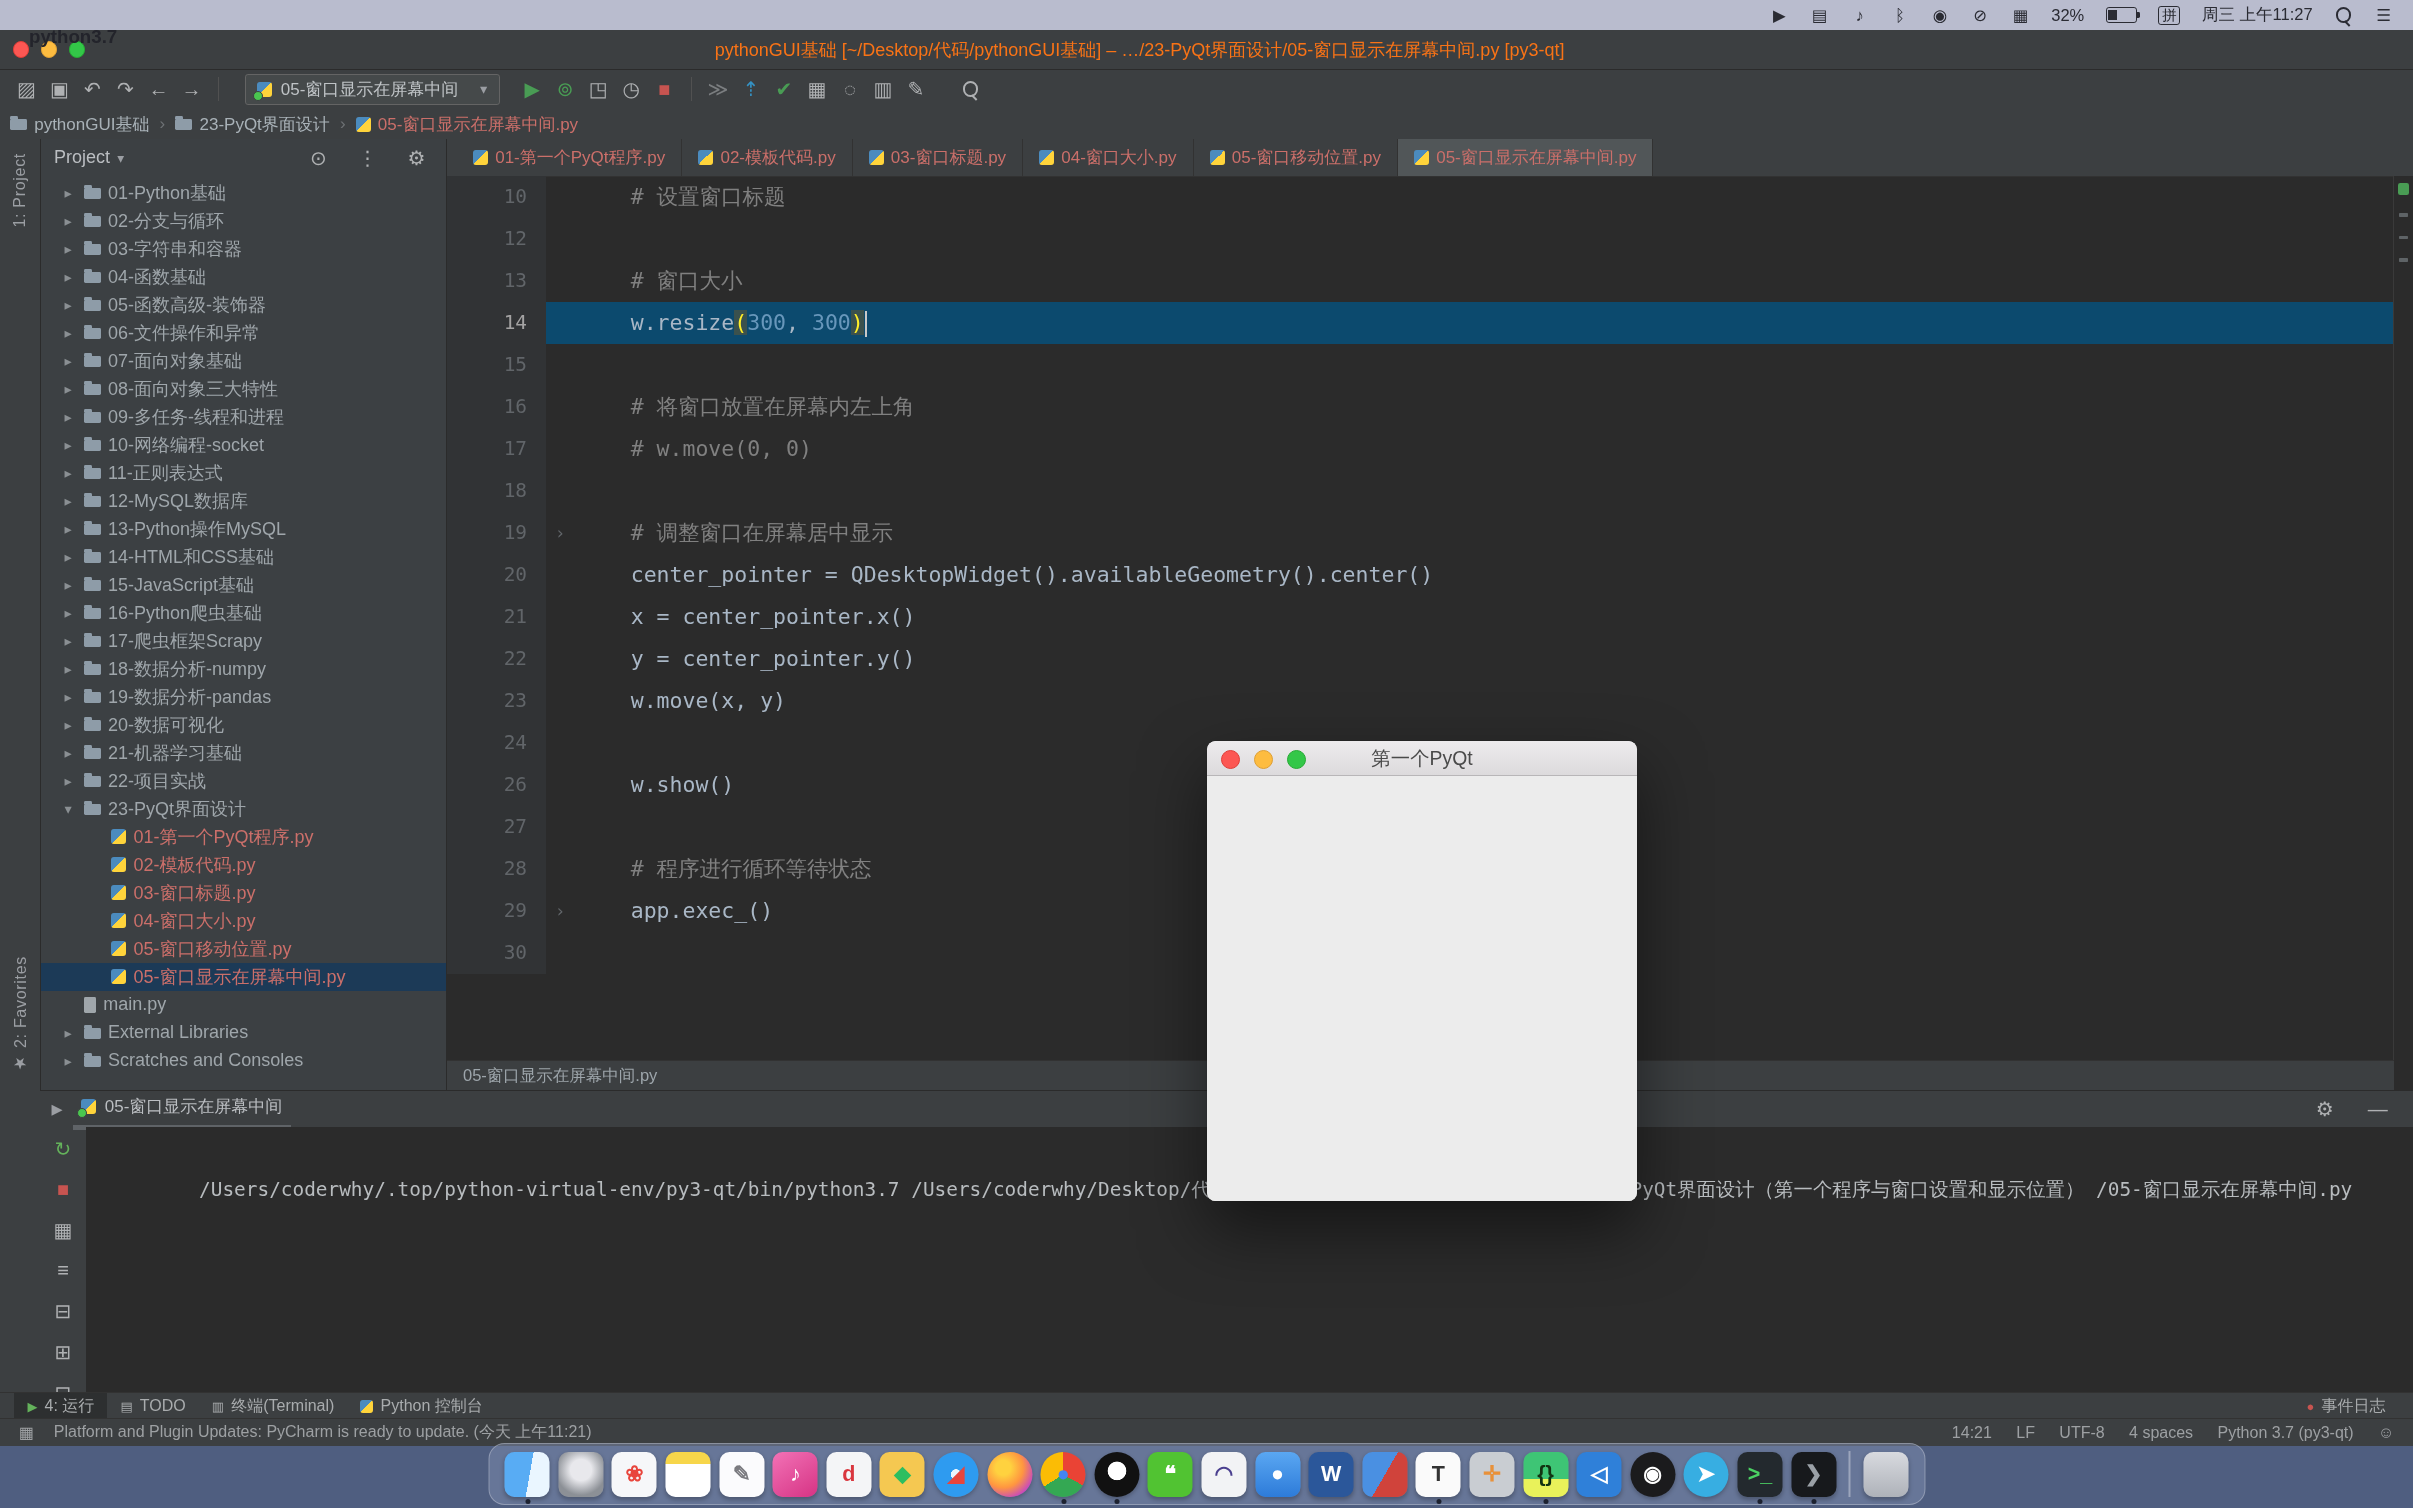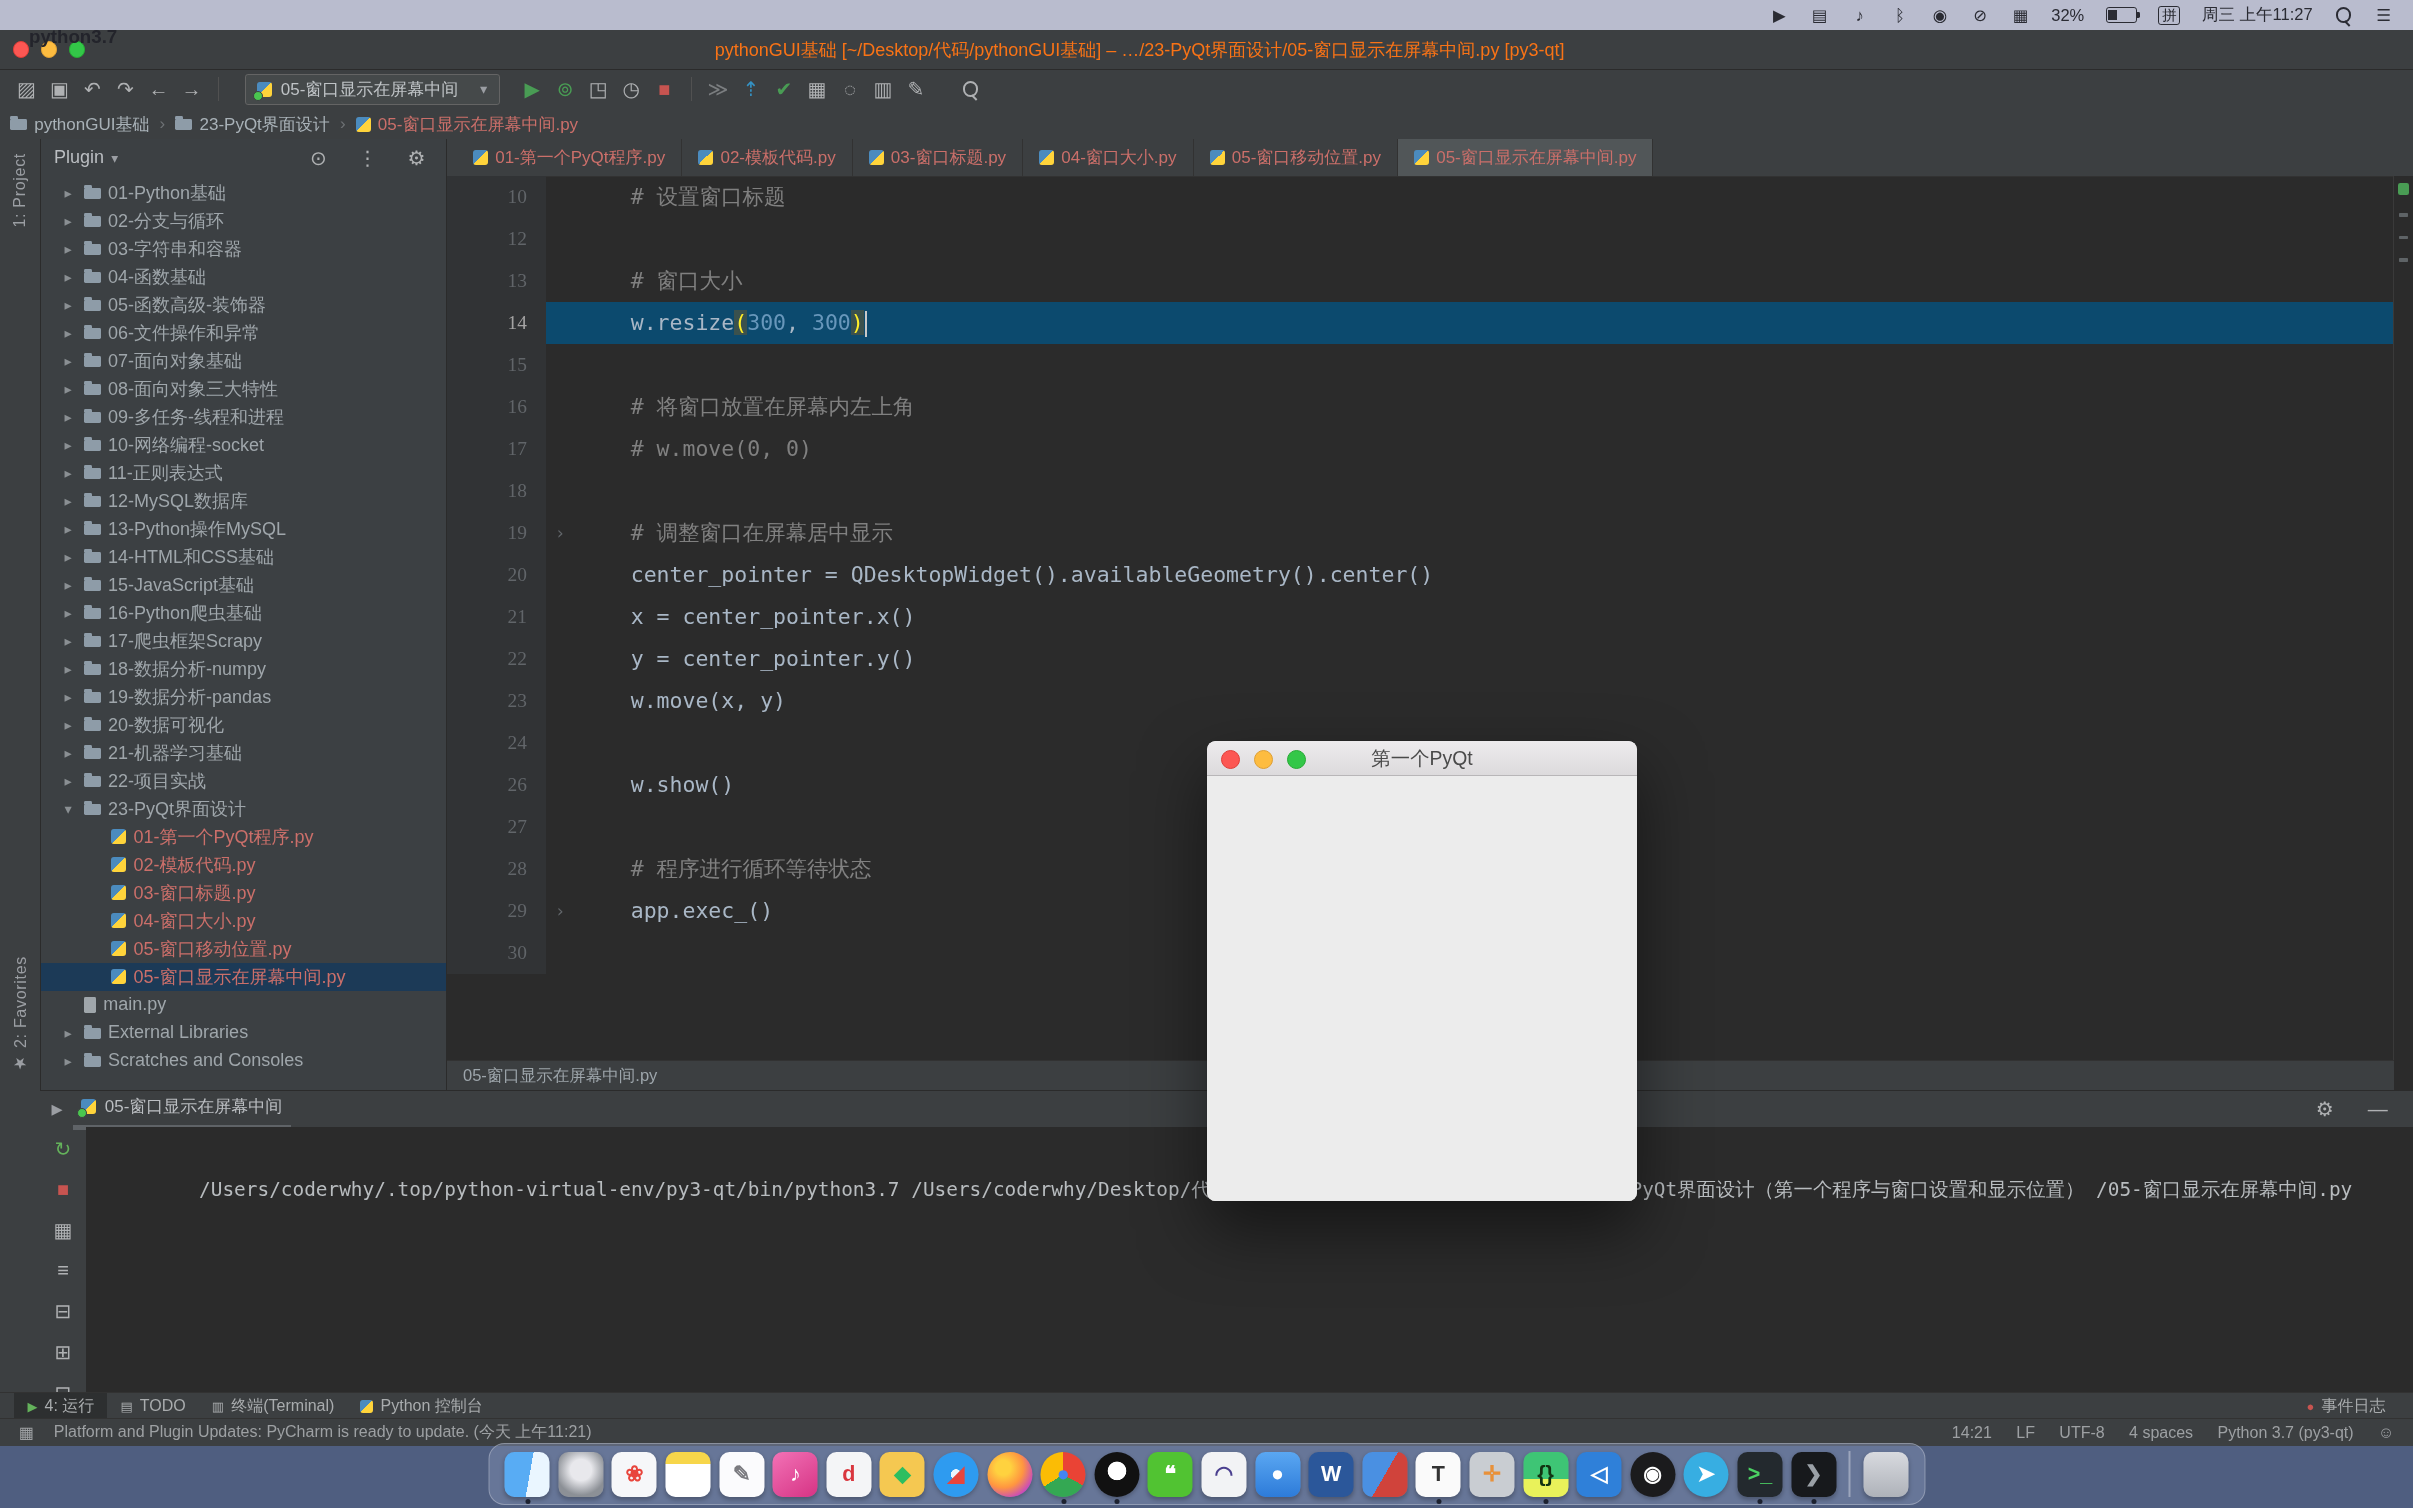--- a/index.html
+++ b/index.html
@@ -65,21 +65,21 @@
   .py-ic.running::after{content:"";position:absolute;left:-4.3px;bottom:-4.3px;width:8px;height:8px;border-radius:50%;background:#4AC54F;border:1.4px solid #3C3F41;}
   .file-ic{width:12.2px;height:16px;background:#9FA6AB;border-radius:1.4px;flex:0 0 auto;}
 
   .editor{flex:1;position:relative;background:#2B2B2B;}
   .tabbar{position:absolute;left:0;top:0;right:0;height:37px;background:#3C3F41;border-bottom:0.7px solid #323232;display:flex;padding-left:10px;}
   .tab{display:flex;align-items:center;gap:7.2px;padding:0 16px;font-size:17px;color:#CB6F6A;border-right:0.7px solid #323232;}
   .tab.active{background:#515658;}
   .code{position:absolute;left:0;top:37px;right:18.7px;bottom:29px;font-family:"DejaVu Sans Mono", monospace;font-size:21.5px;overflow:hidden;}
   .cl{height:42px;line-height:42px;display:flex;white-space:pre;}
   .cl.cur{background:#0c4a6e;}
-  .ln{width:80px;padding-right:18.7px;text-align:right;color:#616569;background:#313335;flex:0 0 auto;font-size:19.4px;font-family:Liberation Serif, serif;}
+  .ln{width:80px;padding-right:18.7px;text-align:right;color:#616569;background:#313335;flex:0 0 auto;font-size:19.4px;}
   .cl.cur .ln{color:#A4A3A3;}
   .foldc{width:29px;text-align:center;color:#616569;font-size:17px;flex:0 0 auto;}
   .ct{padding-left:56px;}
   .tk-cmt{color:#808080;}
   .tk-code{color:#A9B7C6;}
   .tk-str{color:#6A8759;}
   .tk-num{color:#6897BB;}
   .tk-brk{color:#FFEF28;background:#3B514D;}
   .caret{display:inline-block;width:2.2px;height:26px;background:#C8C8C8;vertical-align:middle;margin-left:1.4px;}
   .ed-bc{position:absolute;left:0;bottom:0;right:18.7px;height:29px;background:#3C3F41;border-top:0.7px solid #323232;display:flex;align-items:center;padding-left:16px;color:#9DA5AB;font-size:16.5px;}
@@ -216,21 +216,21 @@
     </div>
 
   <div class="main">
     <div class="stripe">
       <span class="vlabel top">1: Project</span>
       <span class="vlabel bot">★ 2: Favorites</span>
     </div>
 
     <div class="project">
       <div class="proj-head">
-        <span>Plugin</span>
+        <span>Project</span>
         <span style="color:#9B9EA3;font-size:13.6px;">▾</span>
         <span class="ph-icons" id="proj-icons">
             <span class="tbi">⊙</span>
             <span class="tbi">⋮</span>
             <span class="tbi">⚙</span>
           </span>
       </div>
       <div class="tree" id="tree">
           <div class="trow" style="padding-left: 18.7px;">
             <span class="chev">▸</span>

